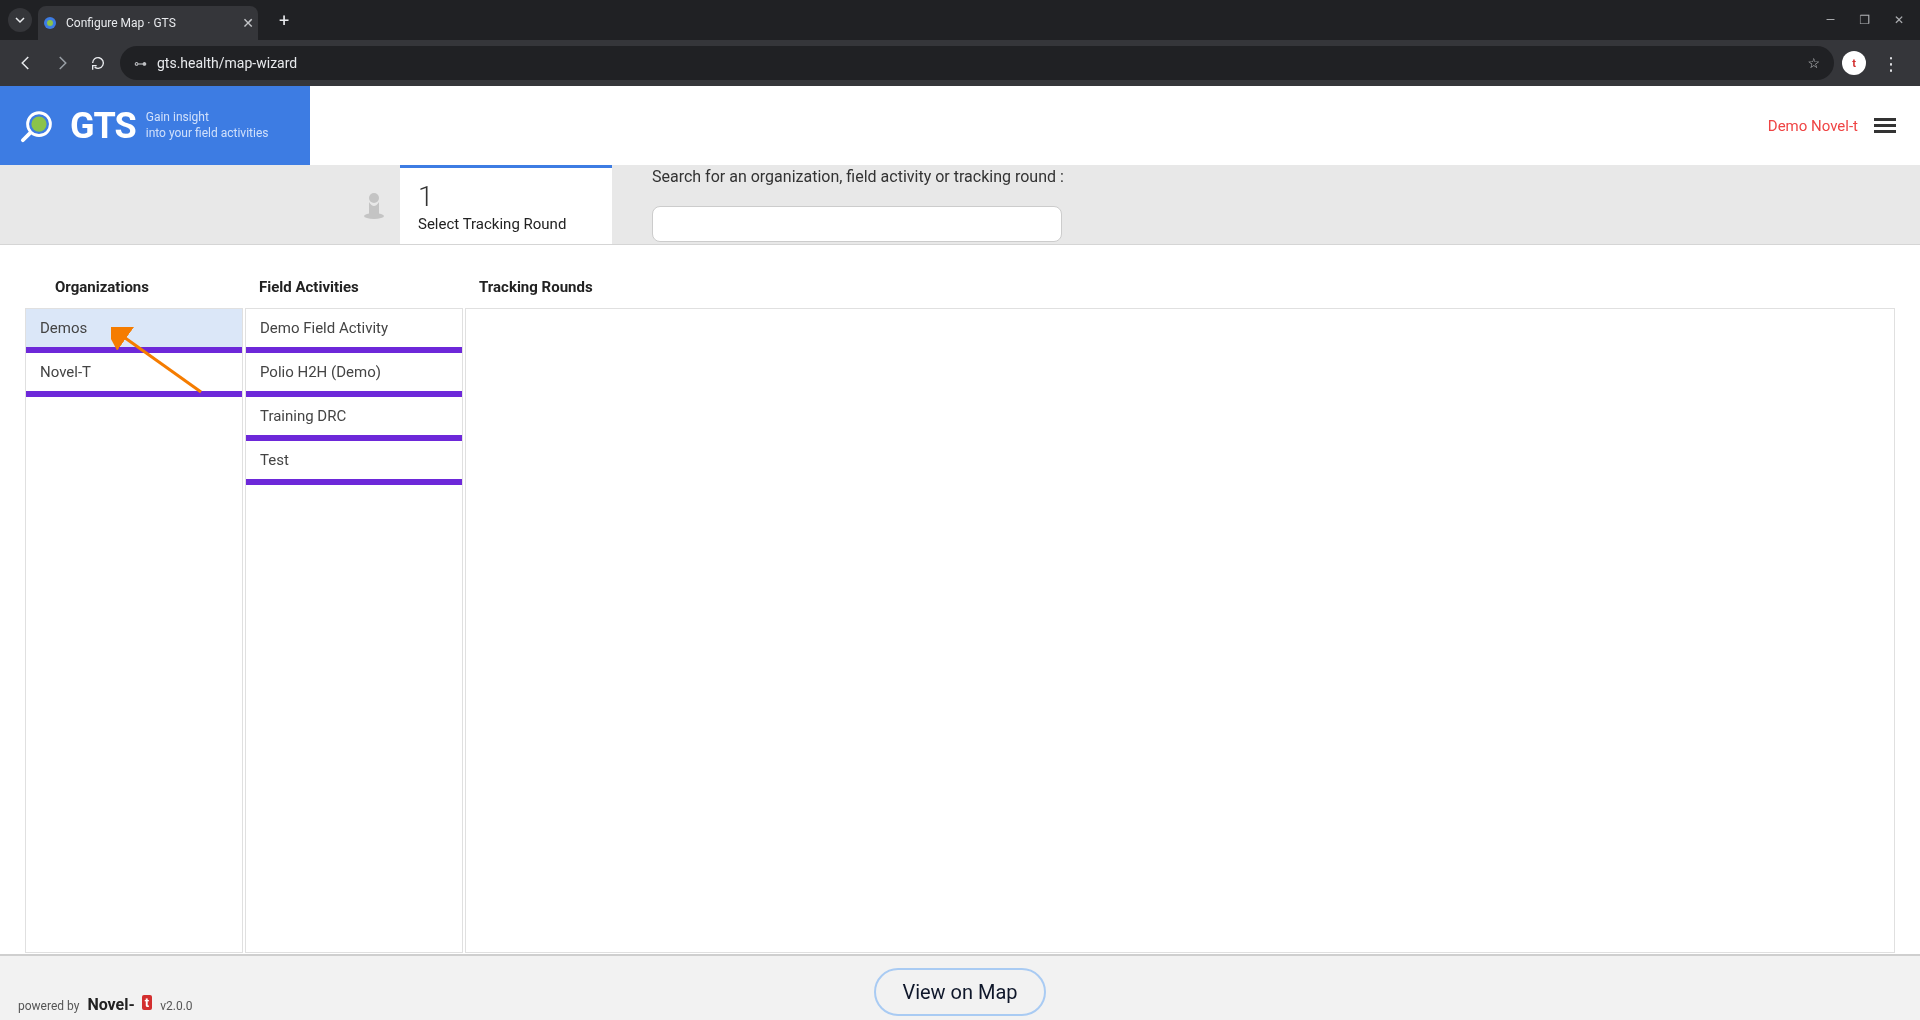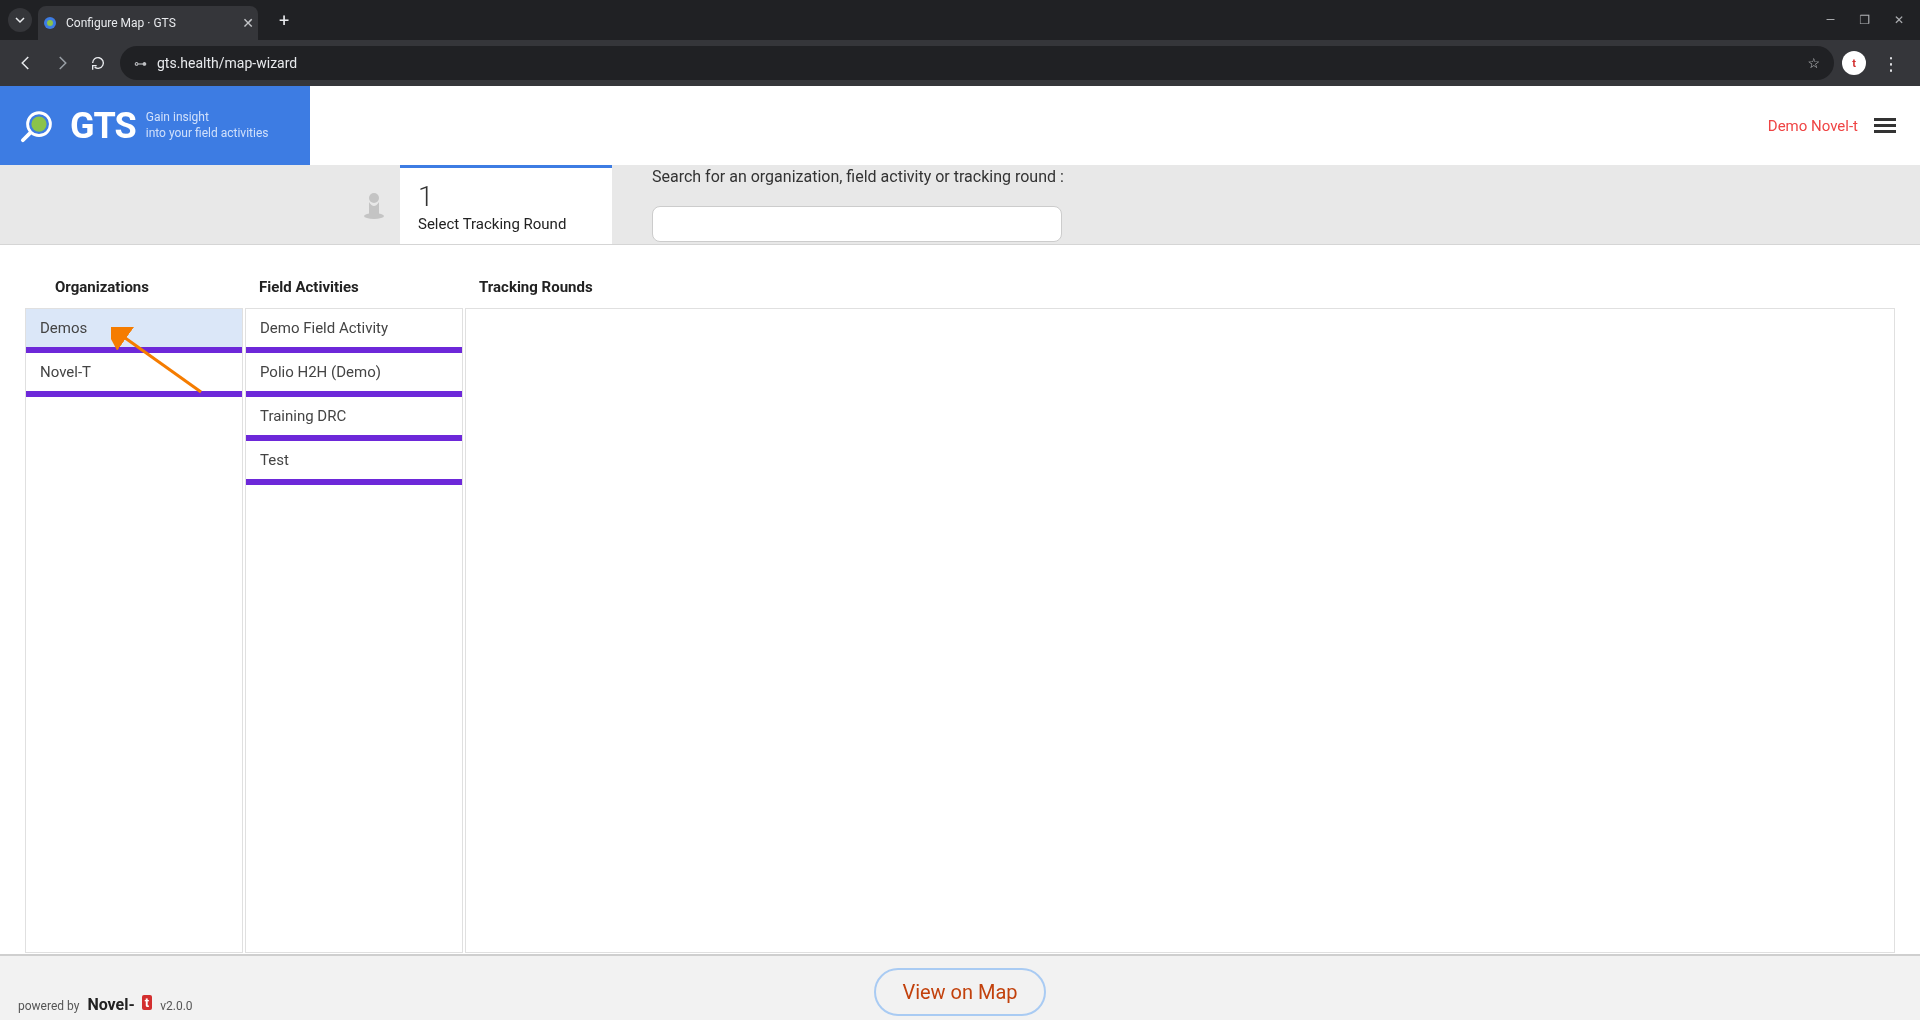--- a/index.html
+++ b/index.html
@@ -331,21 +331,21 @@
       height: 66px;
       background: #f2f2f2;
       border-top: 2px solid #cfcfcf;
       display: flex;
       align-items: center;
       justify-content: center;
       position: relative;
     }
     .view-map-btn {
       border: 2px solid #a9cbf3;
-      color: #c2410c;
+      color: #0f172a;
       background: transparent;
       border-radius: 999px;
       padding: 10px 26px;
       font-size: 20px;
       cursor: pointer;
       margin-top: 7px;
     }
     .powered {
       position: absolute;
       left: 18px;

